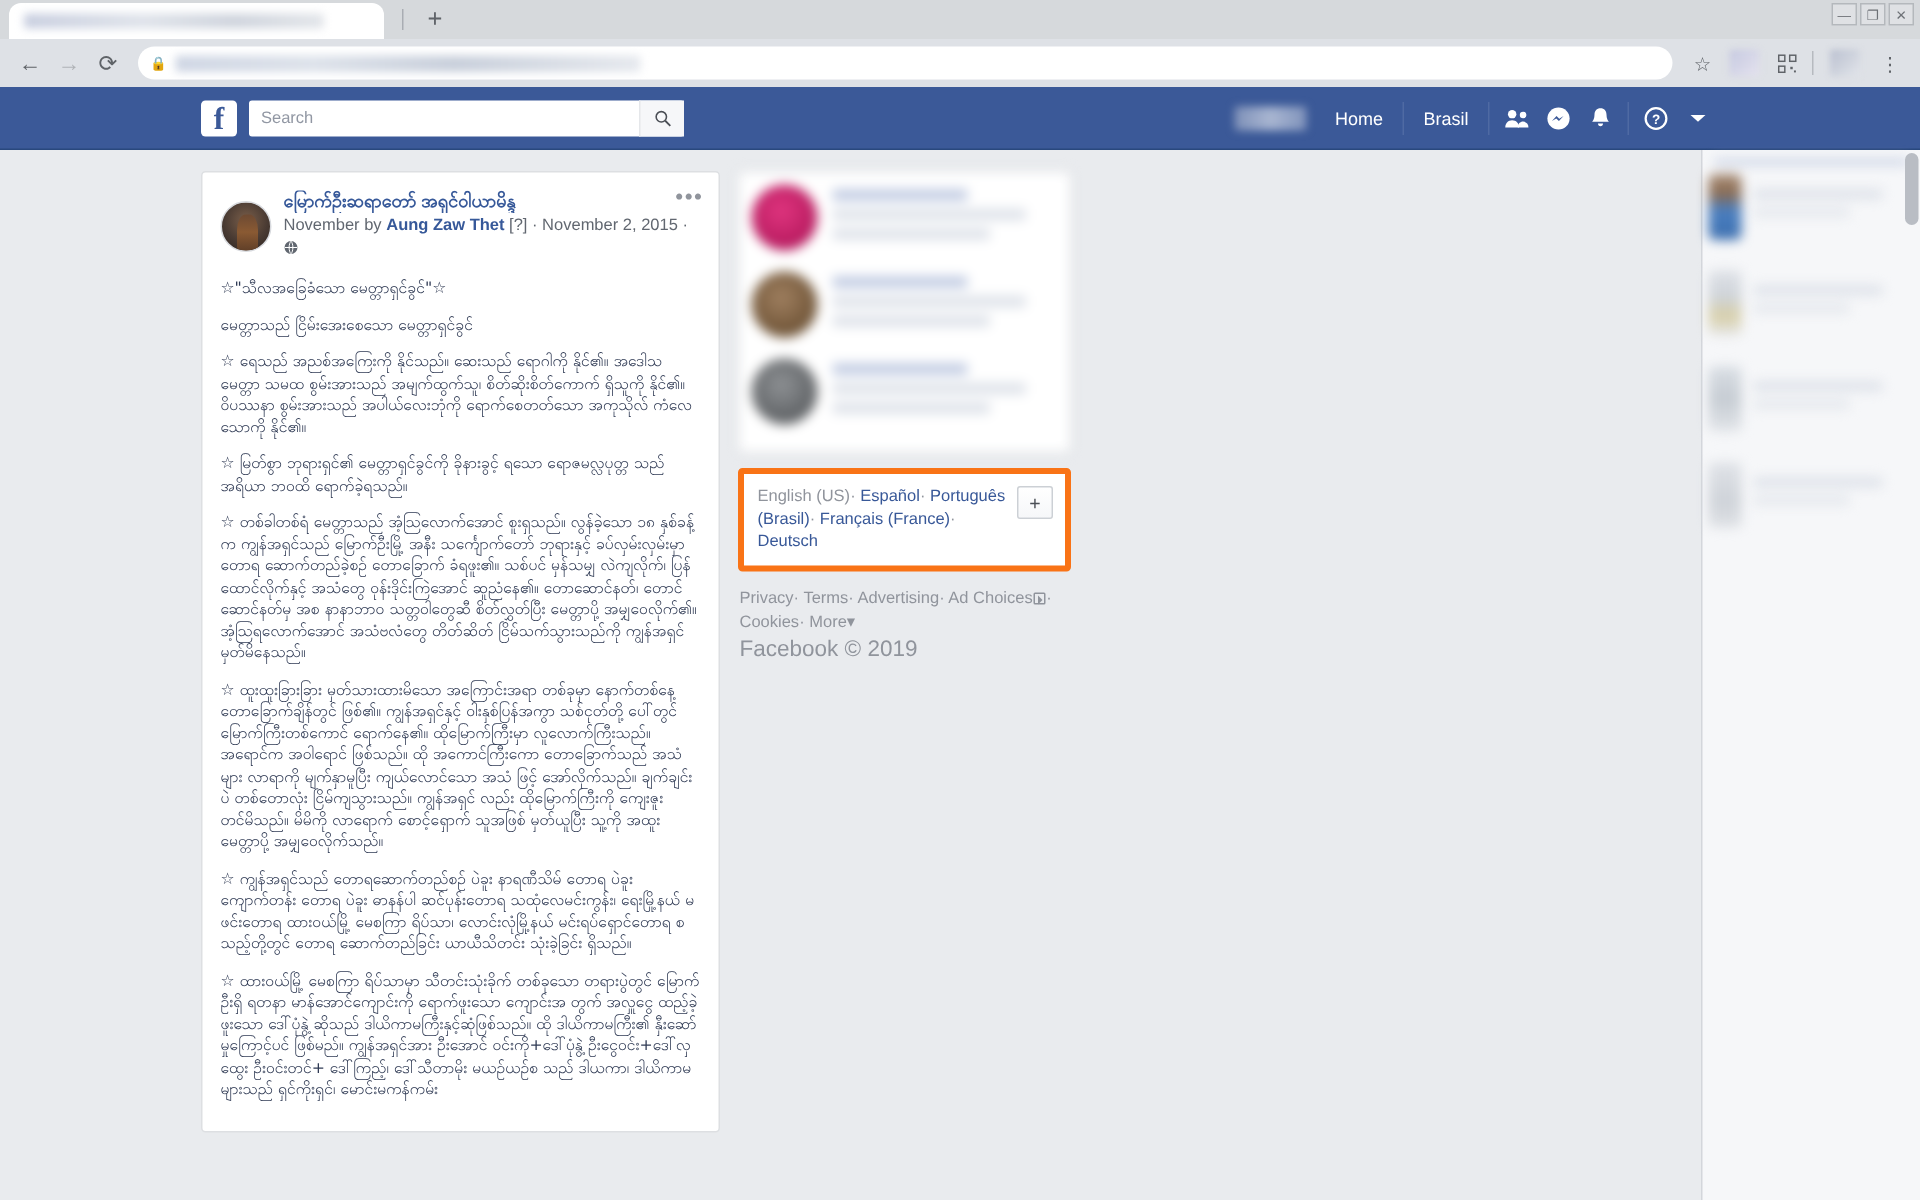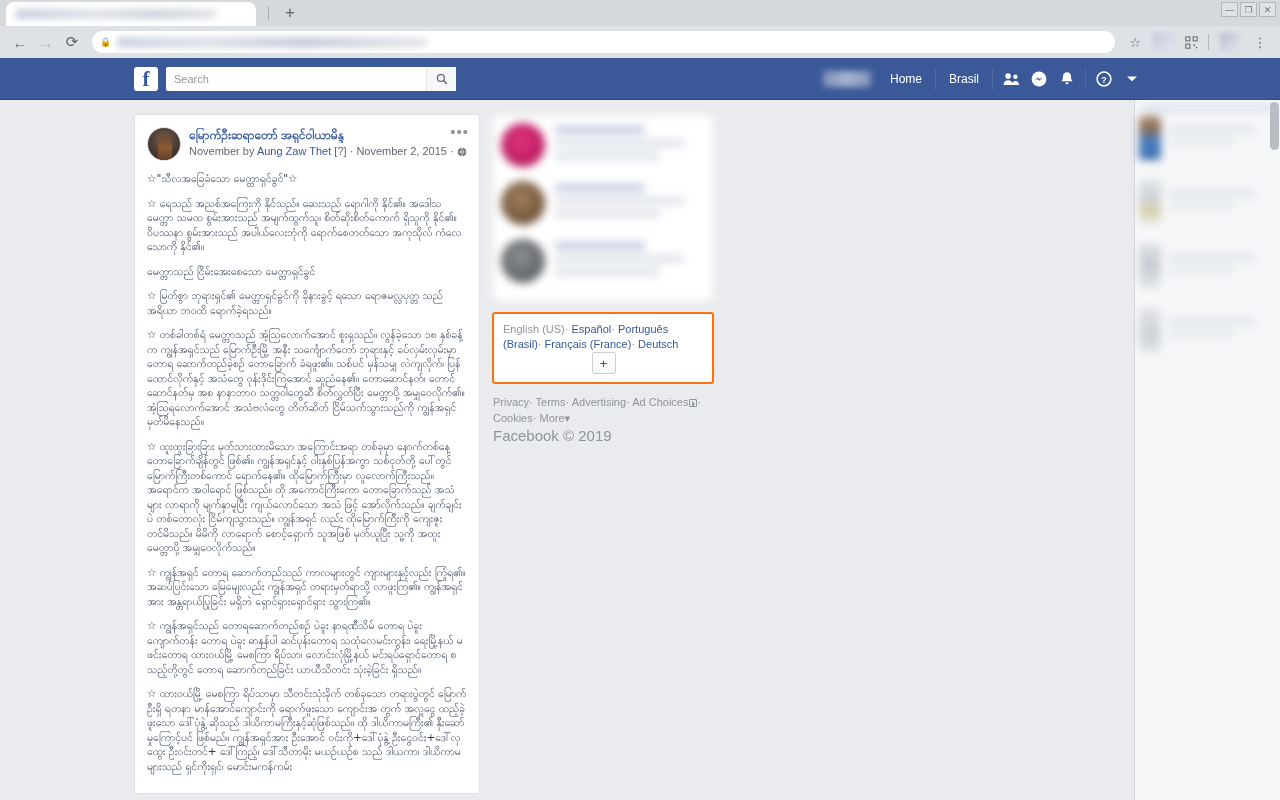--- a/index.html
+++ b/index.html
@@ -163,21 +163,21 @@
     content: ""; position: absolute; left: 10px; top: 8px;
     width: 14px; height: 26px; border-radius: 40% 40% 20% 20%;
     background: linear-gradient(180deg,#6d4a33,#8a5a33 45%,#5a3b26);
   }
   .post-meta { flex: 1; min-width: 0; }
   .page-name {
     color: #365899; font-size: 12px; font-weight: bold; line-height: 15px;
     white-space: nowrap; overflow: hidden;
   }
   .post-sub { color: #616770; font-size: 11px; line-height: 15px; margin-top: 1px; }
-  .post-sub .author { color: #365899; }
+  .post-sub .author { color: #365899; font-weight: bold; }
   .globe-ico { display: inline-block; vertical-align: -2px; }
   .post-dots {
     position: absolute; right: -2px; top: 0;
     color: #90949c; font-size: 15px; letter-spacing: 1px; line-height: 10px;
   }
   .post-body {
     margin-top: 10px; color: #2f3a54;
     font-size: 10.5px; line-height: 14.5px;
     font-family: "DejaVu Sans", "Liberation Sans", sans-serif;
     word-wrap: break-word;
@@ -195,23 +195,23 @@
   .sav.a { background: radial-gradient(circle at 45% 40%, #e0357f, #b61a5e 70%, #8d1244); }
   .sav.b { background: radial-gradient(circle at 45% 40%, #a08060, #6e5336 70%, #4a3a27); }
   .sav.c { background: radial-gradient(circle at 45% 40%, #8e9194, #5e6164 70%, #2f3133); }
   .slines { flex: 1; }
   .sline { height: 8px; background: #ccd3e2; border-radius: 2px; margin-bottom: 5px; }
   .sline.w1 { width: 60%; background: #c3cde3; }
   .sline.w2 { width: 86%; background: #dfe3ea; }
   .sline.w3 { width: 70%; background: #dfe3ea; }
 
   .lang-card {
-    background: #fff; border: 2px solid #f97316; border-radius: 3px;
+    background: #fff; border: 4px solid #f97316; border-radius: 3px;
     margin-top: 10px; padding: 8px 8px 8px 9px;
-    display: flex; align-items: center; position: relative; flex-direction: column;
+    display: flex; align-items: flex-start; position: relative;
   }
   .lang-list { font-size: 11px; line-height: 15px; flex: 1; padding-right: 6px; }
   .lang-list a { color: #385898; text-decoration: none; }
   .lang-list .cur { color: #90949c; }
   .lang-list .dot { color: #90949c; }
   .lang-plus {
     width: 24px; height: 22px; border: 1px solid #ccd0d5; border-radius: 2px;
     background: linear-gradient(#fff,#f6f7f9);
     color: #4b4f56; font-size: 13px;
     display: flex; align-items: center; justify-content: center; flex: none;
@@ -383,26 +383,25 @@
                   <path d="M1 6h10M6 1c2 2 2 8 0 10M6 1c-2 2-2 8 0 10" fill="none" stroke="#fff" stroke-width="0.8"></path>
                 </svg>
               </span>
             </div>
           </div>
           <div class="post-dots">•••</div>
         </div>
 
         <div class="post-body">
           <p>☆"သီလအခြေခံသော မေတ္တာရှင်ခွင်"☆</p>
+          <p>မေတ္တာသည် ငြိမ်းအေးစေသော မေတ္တာရှင်ခွင်</p>
           <p>☆ ရေသည် အညစ်အကြေးကို နိုင်သည်။ ဆေးသည် ရောဂါကို နိုင်၏။ အဒေါသ မေတ္တာ သမထ စွမ်းအားသည် အမျက်ထွက်သူ၊ စိတ်ဆိုးစိတ်ကောက် ရှိသူကို နိုင်၏။ ဝိပဿနာ စွမ်းအားသည် အပါယ်လေးဘုံကို ရောက်စေတတ်သော အကုသိုလ် ကံလေသောကို နိုင်၏။</p>
-          <p>မေတ္တာသည် ငြိမ်းအေးစေသော မေတ္တာရှင်ခွင်</p>
           <p>☆ မြတ်စွာ ဘုရားရှင်၏ မေတ္တာရှင်ခွင်ကို ခိုနားခွင့် ရသော ရောဇမလ္လပုတ္တ သည် အရိယာ ဘဝထိ ရောက်ခဲ့ရသည်။</p>
           <p>☆ တစ်ခါတစ်ရံ မေတ္တာသည် အံ့သြလောက်အောင် စူးရှသည်။ လွန်ခဲ့သော ၁၈ နှစ်ခန့်က ကျွန်အရှင်သည် မြောက်ဦးမြို့ အနီး သင်္ကျောက်တော် ဘုရားနှင့် ခပ်လှမ်းလှမ်းမှာ တောရ ဆောက်တည်ခဲ့စဉ် တောခြောက် ခံရဖူး၏။ သစ်ပင် မှန်သမျှ လဲကျလိုက်၊ ပြန်ထောင်လိုက်နှင့် အသံတွေ ဝုန်းဒိုင်းကြဲအောင် ဆူညံနေ၏။ တောဆောင်နတ်၊ တောင်ဆောင်နတ်မှ အစ နာနာဘာဝ သတ္တဝါတွေဆီ စိတ်လွှတ်ပြီး မေတ္တာပို့ အမျှဝေလိုက်၏။ အံ့သြရလောက်အောင် အသံဗလံတွေ တိတ်ဆိတ် ငြိမ်သက်သွားသည်ကို ကျွန်အရှင် မှတ်မိနေသည်။</p>
           <p>☆ ထူးထူးခြားခြား မှတ်သားထားမိသော အကြောင်းအရာ တစ်ခုမှာ နောက်တစ်နေ့ တောခြောက်ချိန်တွင် ဖြစ်၏။ ကျွန်အရှင်နှင့် ဝါးနှစ်ပြန်အကွာ သစ်ငုတ်တို့ ပေါ်တွင် မြောက်ကြီးတစ်ကောင် ရောက်နေ၏။ ထိုမြောက်ကြီးမှာ လူလောက်ကြီးသည်။ အရောင်က အဝါရောင် ဖြစ်သည်။ ထို အကောင်ကြီးကော တောခြောက်သည် အသံများ လာရာကို မျက်နှာမူပြီး ကျယ်လောင်သော အသံ ဖြင့် အော်လိုက်သည်။ ချက်ချင်းပဲ တစ်တောလုံး ငြိမ်ကျသွားသည်။ ကျွန်အရှင် လည်း ထိုမြောက်ကြီးကို ကျေးဇူး တင်မိသည်။ မိမိကို လာရောက် စောင့်ရှောက် သူအဖြစ် မှတ်ယူပြီး သူ့ကို အထူးမေတ္တာပို့ အမျှဝေလိုက်သည်။</p>
-          <p>☆ ကျွန်အရှင် တောရ ဆောက်တည်သည် ကာလများတွင် ကျားများနှင့်လည်း ကြုံရ၏။ အဆပ်ပြင်းသော မြေမျေးလည်း ကျွန်အရှင် တရားမှတ်ရာသို့ လာဖူးကြ၏။ ကျွန်အရှင်အား အန္တရာယ်ပြုခြင်း မရှိဘဲ ရှောင်ရှားရှောင်ရှား သွားကြ၏။</p>
           <p>☆ ကျွန်အရှင်သည် တောရဆောက်တည်စဉ် ပဲခူး နာရဏီသိမ် တောရ ပဲခူး ကျောက်တန်း တောရ ပဲခူး ဓာနန်ပါ ဆင်ပုန်းတောရ သထုံလေမင်းကွန်း၊ ရေးမြို့နယ် မဖင်းတောရ ထားဝယ်မြို့ မေစကြာ ရိပ်သာ၊ လောင်းလုံမြို့နယ် မင်းရပ်ရှောင်တောရ စသည့်တို့တွင် တောရ ဆောက်တည်ခြင်း ယာယီသိတင်း သုံးခဲ့ခြင်း ရှိသည်။</p>
           <p>☆ ထားဝယ်မြို့ မေစကြာ ရိပ်သာမှာ သီတင်းသုံးခိုက် တစ်ခုသော တရားပွဲတွင် မြောက်ဦးရှိ ရတနာ မာန်အောင်ကျောင်းကို ရောက်ဖူးသော ကျောင်းအ တွက် အလှူငွေ ထည့်ခဲ့ဖူးသော ဒေါ်ပုံနွဲ့ ဆိုသည် ဒါယိကာမကြီးနှင့်ဆုံဖြစ်သည်။ ထို ဒါယိကာမကြီး၏ နှီးဆော်မှုကြောင့်ပင် ဖြစ်မည်။ ကျွန်အရှင်အား ဦးအောင် ဝင်းကို+ဒေါ်ပုံနွဲ့ ဦးငွေဝင်း+ဒေါ်လှထွေး ဦးဝင်းတင်+ ဒေါ်ကြည့်၊ ဒေါ်သီတာမိုး မယဉ်ယဉ်စ သည် ဒါယကာ၊ ဒါယိကာမများသည် ရှင်ကိုးရှင်၊ မောင်းမကန်ကမ်း</p>
 
         </div>
 
       </div>
     </div>
 
     <div class="side-col">
 

